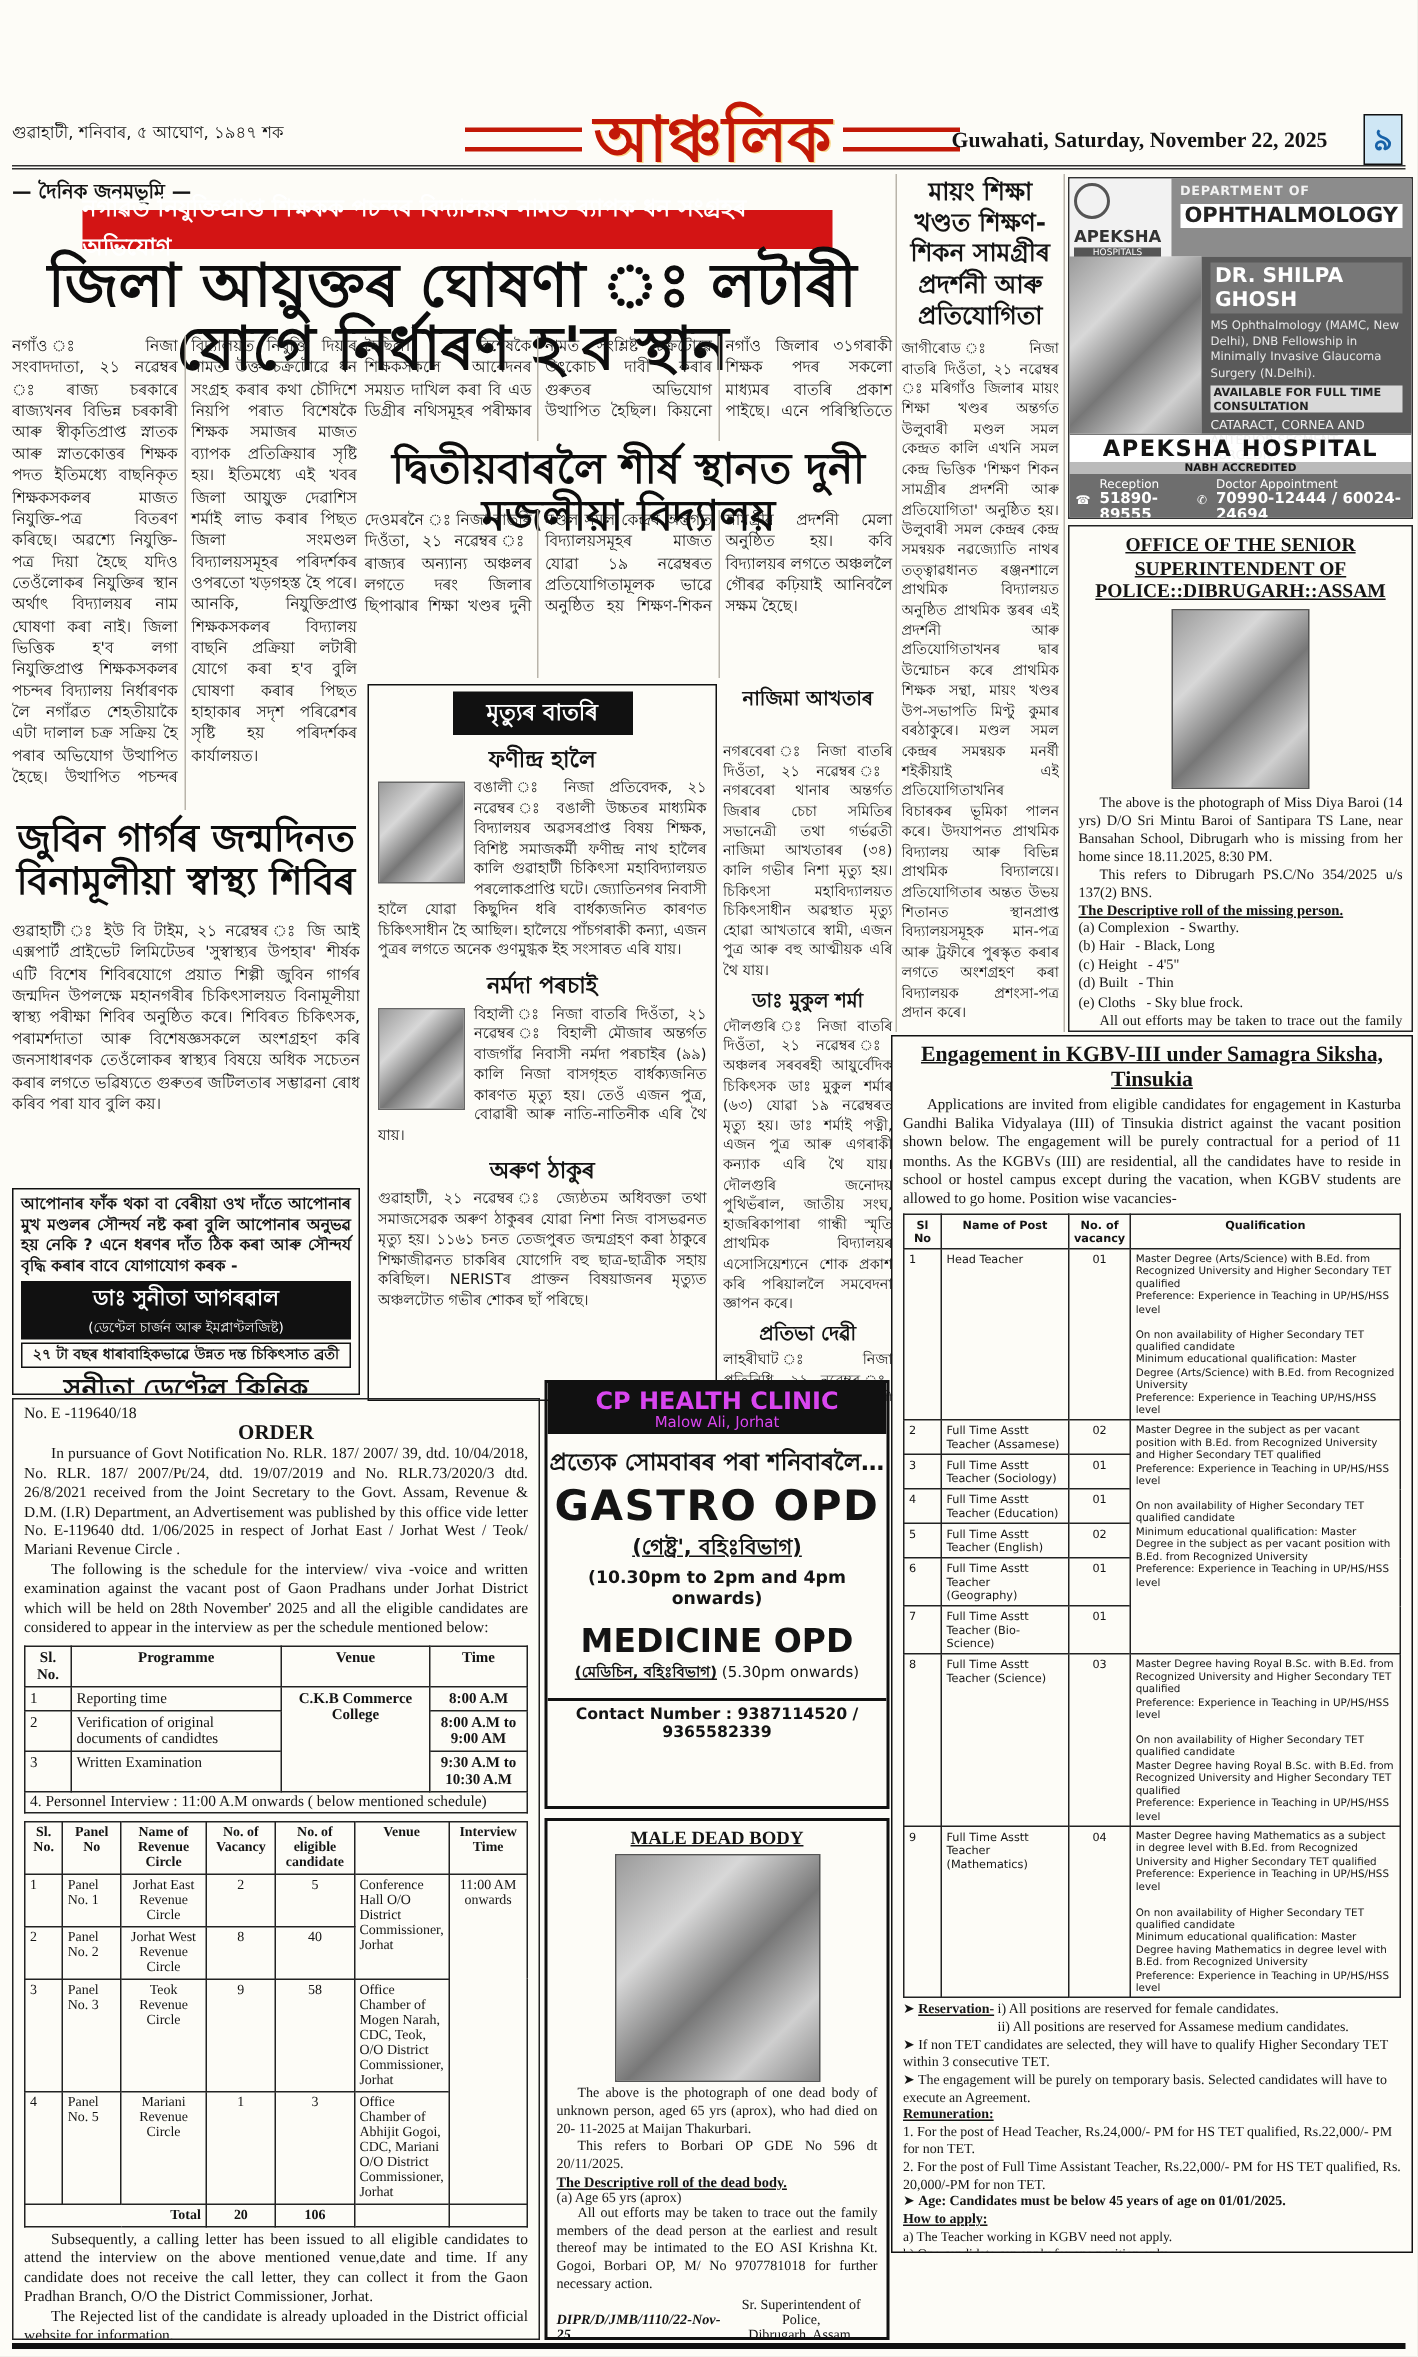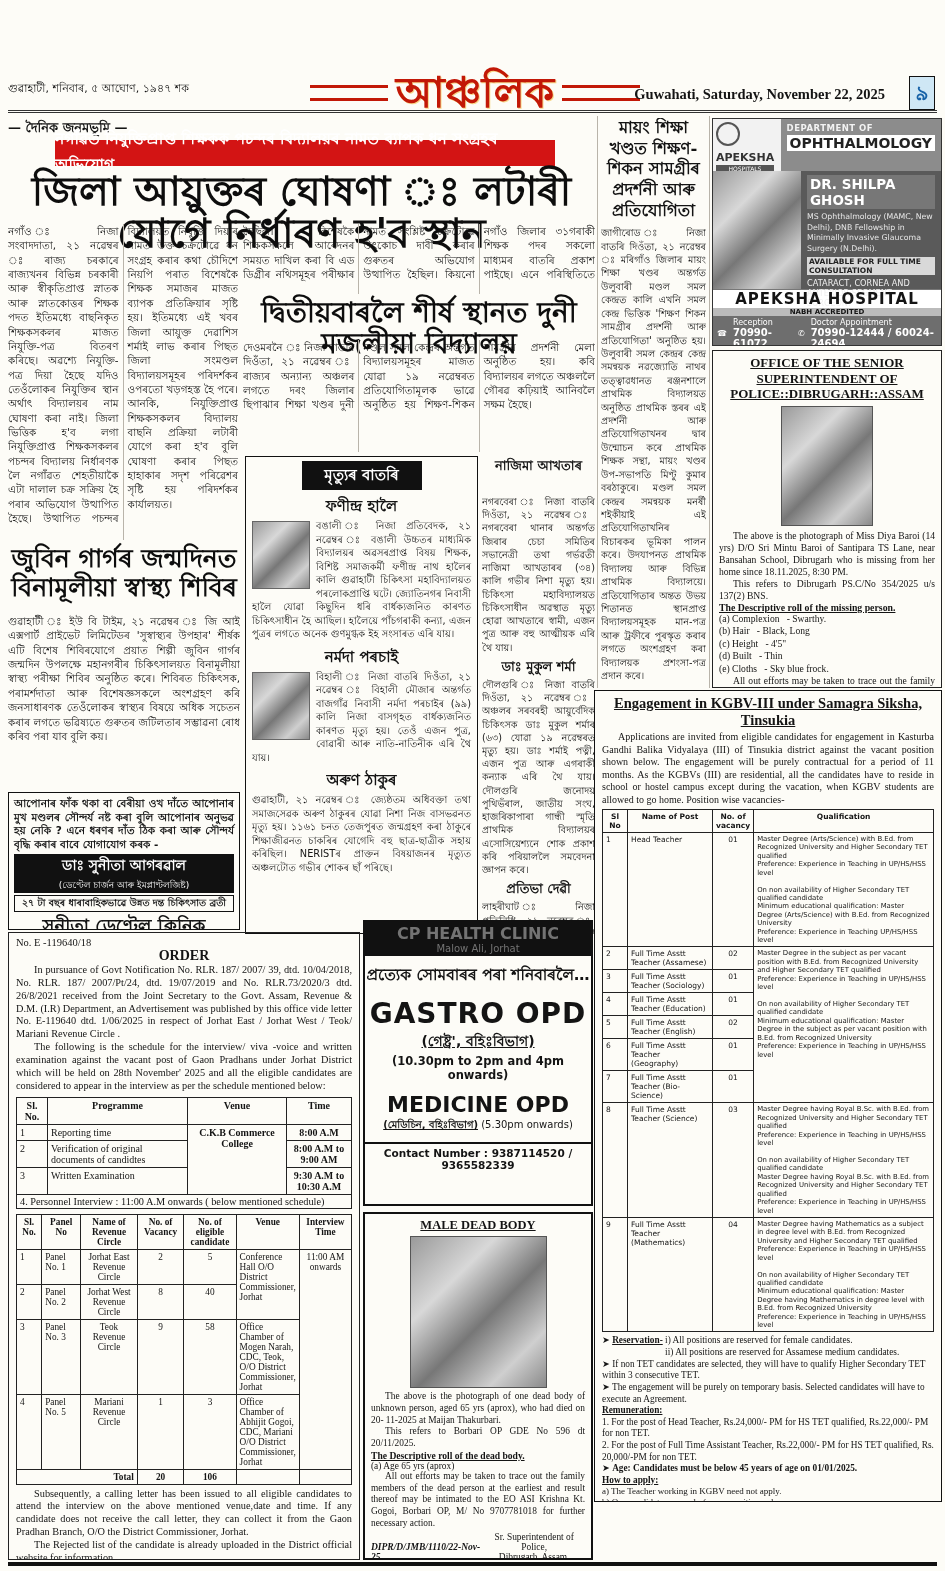--- a/index.html
+++ b/index.html
@@ -120,21 +120,21 @@
         <div class="bold" style="font-size:7.5px;color:#222;background:#d9d9d9;margin-top:3px;padding:0 2px;">AVAILABLE FOR FULL TIME CONSULTATION</div>
         <div style="font-size:8.2px;color:#f0f0f0;margin-top:3px;">CATARACT, CORNEA AND ANTERIOR SEGMENT SURGEON.</div>
       </div>
     </div>
     <div class="center bold" style="background:#fff;font-size:15px;letter-spacing:1px;border-top:1px solid #777;">APEKSHA HOSPITAL</div>
     <div class="center bold" style="font-size:7px;background:#bbb;">NABH ACCREDITED</div>
     <div style="display:flex;background:#6e6e6e;color:#fff;font-size:8px;padding:2px 4px;gap:6px;align-items:center;">
       <span>☎</span>
       <span>
         <span>Reception</span><br>
-        <span class="bold" style="font-size:10px;">70990-61072</span>
+        <span class="bold" style="font-size:10px;">51890-89555</span>
       </span>
       <span>✆</span>
       <span>
         <span>Doctor Appointment</span><br>
         <span class="bold" style="font-size:10px;">70990-12444 / 60024-24694</span>
       </span>
     </div>
 
   </div>
 
@@ -346,26 +346,26 @@
             <td></td>
       </tr>
     </tbody>
       </table>
     <div class="justify" style="font-size:10.3px;line-height:1.25;text-indent:18px;margin-top:3px;">Subsequently, a calling letter has been issued to all eligible candidates to attend the interview on the above mentioned venue,date and time. If any candidate does not receive the call letter, they can collect it from the Gaon Pradhan Branch, O/O the District Commissioner, Jorhat.</div>
     <div class="justify" style="font-size:10.3px;line-height:1.25;text-indent:18px;">The Rejected list of the candidate is already uploaded in the District official website for information.</div>
 
   </div>
 
   <div class="abs" style="left:363px;top:920px;width:230px;height:286px;border:2px solid #111;overflow:hidden;">
-    <div class="center" style="background:#111;color:#737373;padding:2px 0;">
+    <div class="center" style="background:#111;color:#d946ef;padding:2px 0;">
       <div class="bold" style="font-size:16px;">CP HEALTH CLINIC</div>
       <div style="font-size:10px;">Malow Ali, Jorhat</div>
     </div>
     <div class="center bold" style="font-size:15.5px;margin-top:8px;line-height:1.5;">প্ৰত্যেক সোমবাৰৰ পৰা শনিবাৰলৈ…</div>
-    <div class="center bold" style="font-size:28px;letter-spacing:1px;margin-top:10px;">GASTRO OPD</div>
+    <div class="center bold" style="font-size:28px;letter-spacing:1px;">GASTRO OPD</div>
     <div class="center bold ul" style="font-size:14px;">(গেষ্ট্ৰ', বহিঃবিভাগ)</div>
     <div class="center bold" style="font-size:11.5px;">(10.30pm to 2pm and 4pm onwards)</div>
     <div class="center bold" style="font-size:22px;margin-top:10px;">MEDICINE OPD</div>
     <div class="center" style="font-size:10px;"><span class="bold ul">(মেডিচিন, বহিঃবিভাগ)</span> <span>(5.30pm onwards)</span></div>
     <div class="center bold" style="font-size:10.5px;border-top:2px solid #111;margin-top:8px;padding:3px 0;">Contact Number : 9387114520 / 9365582339</div>
   </div>
 
   <div class="abs serif" style="left:363px;top:1212px;width:230px;height:348px;border:2px solid #111;padding:4px 6px;overflow:hidden;">
     <div class="center bold ul" style="font-size:12.5px;">MALE DEAD BODY</div>
     <div class="photo" style="width:135px;height:150px;margin:3px auto;border:1px solid #555;"></div>

